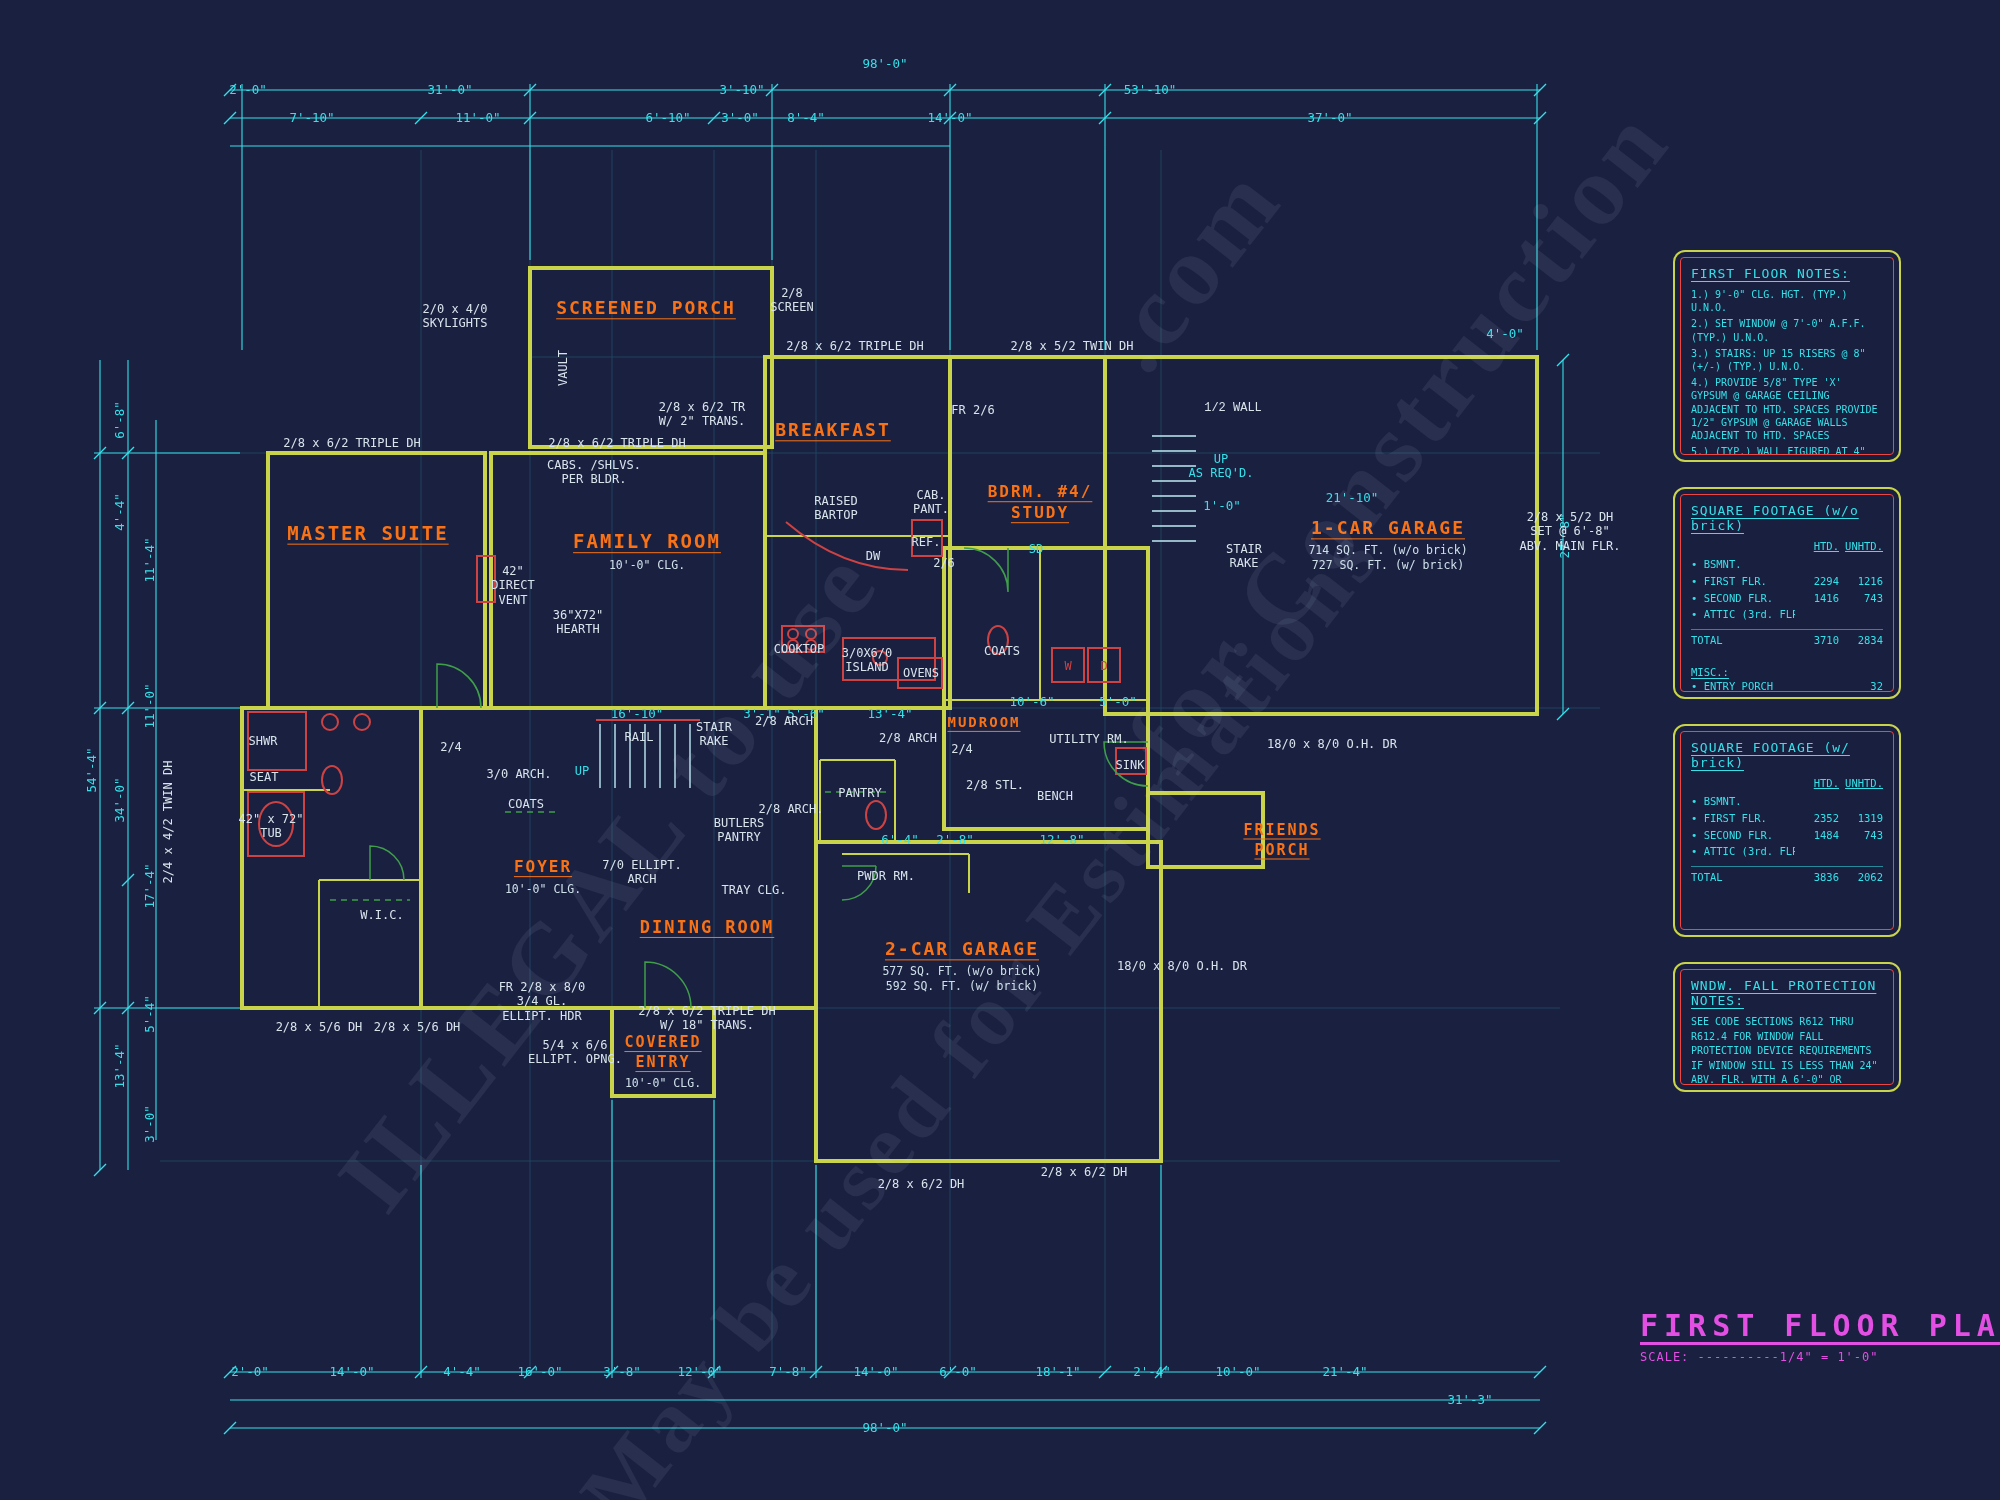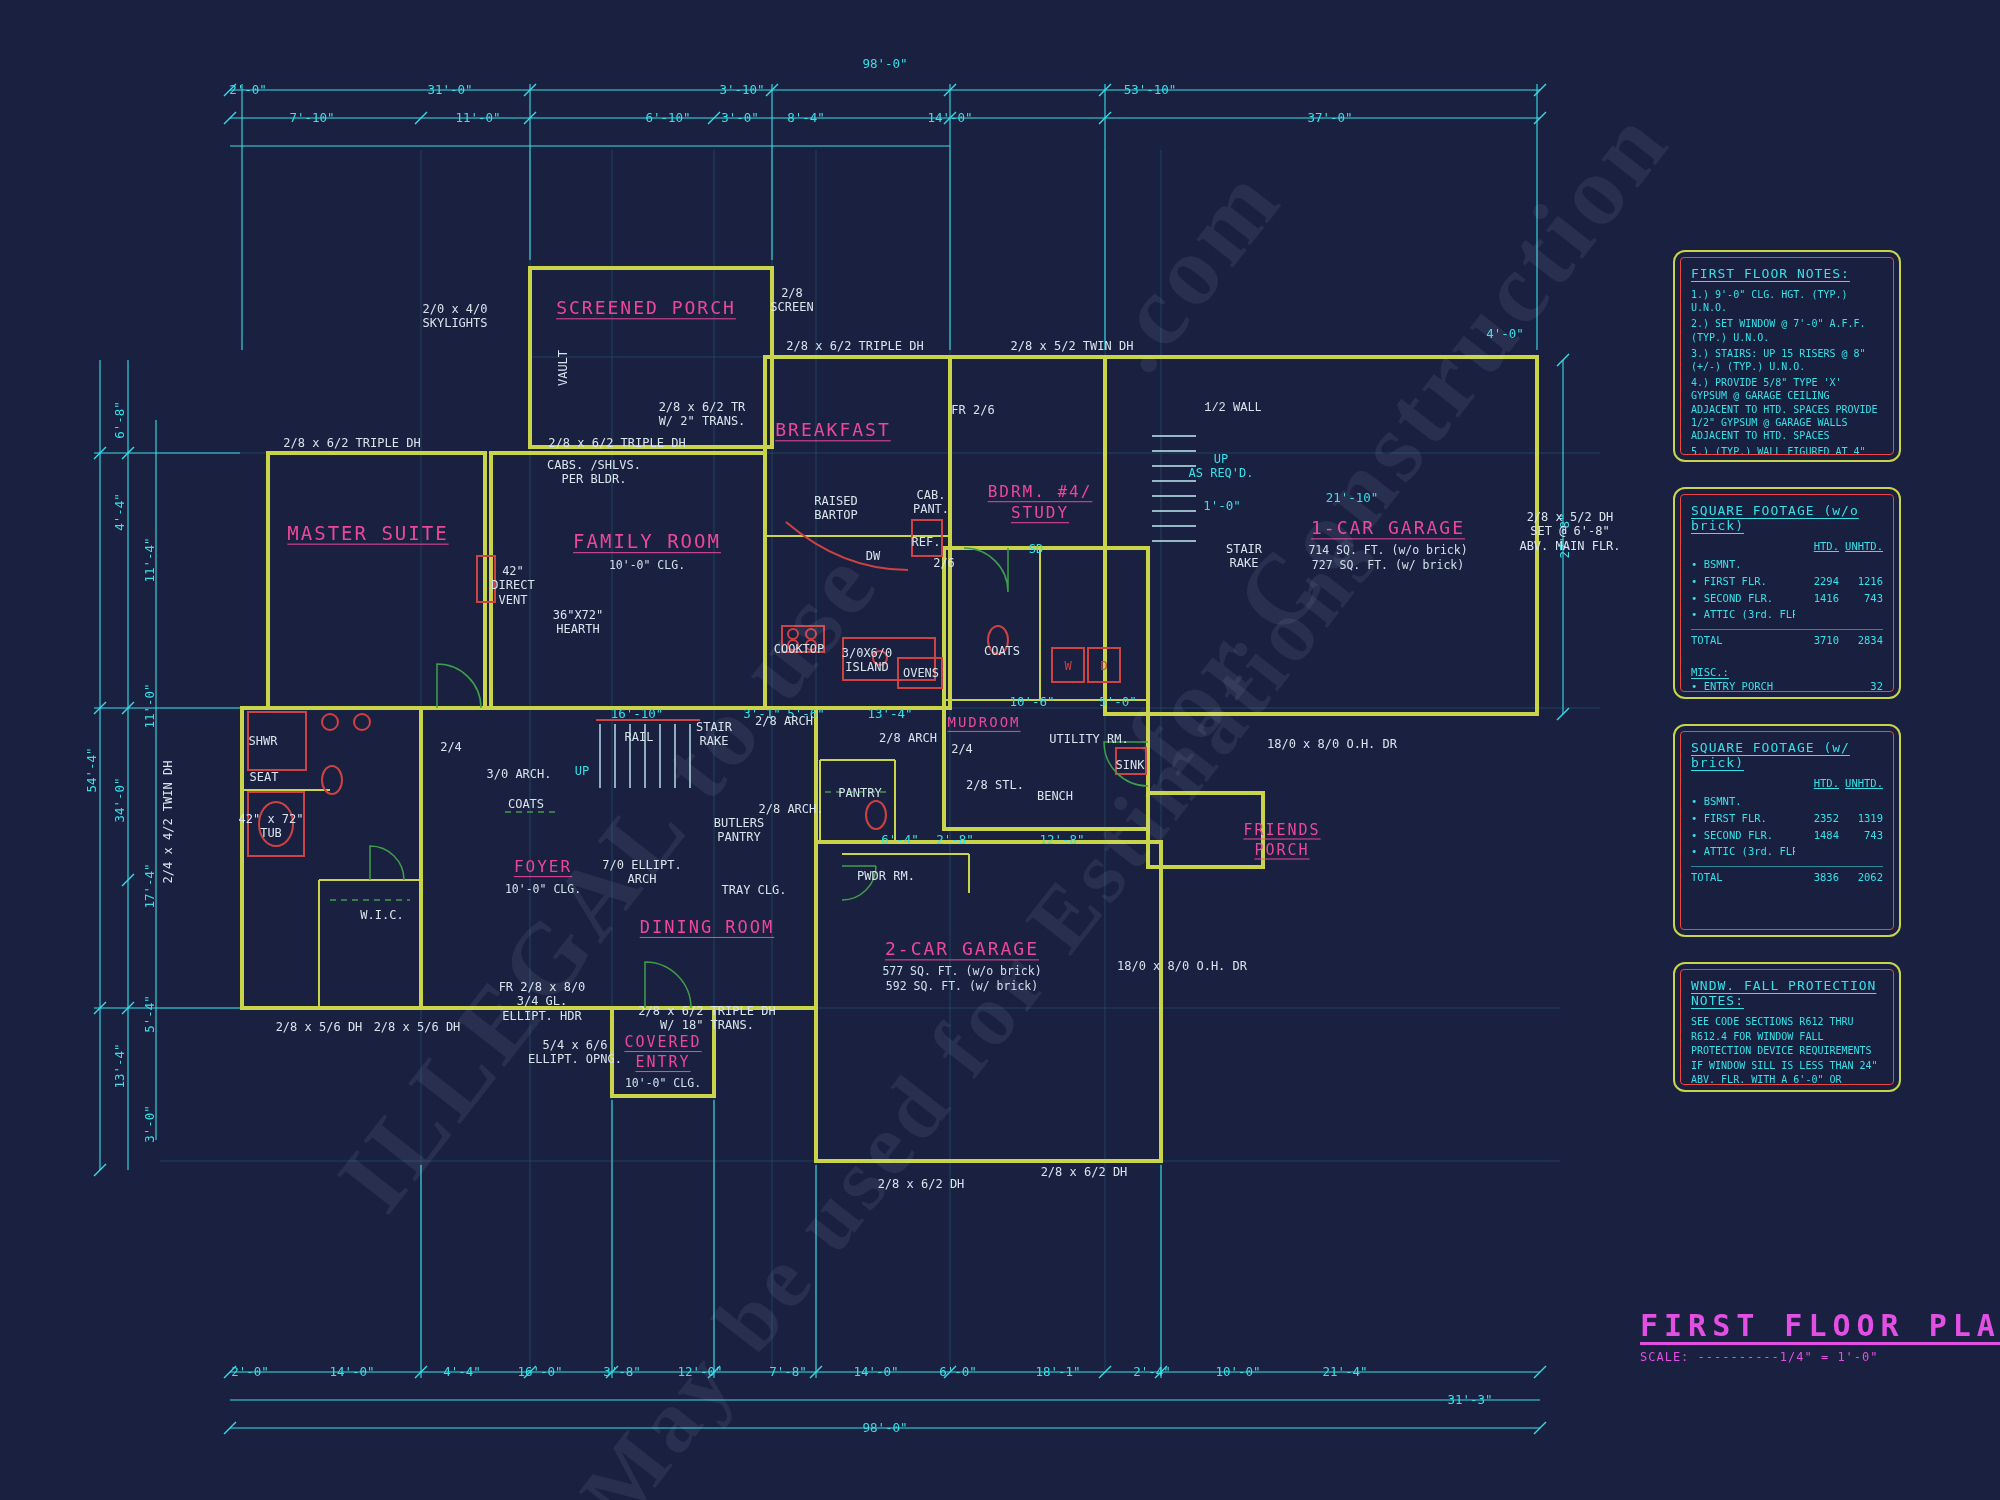--- a/index.html
+++ b/index.html
@@ -6,21 +6,21 @@
   html,body{background:#10142b}
   .stage{position:relative;width:2000px;height:1500px;background:#1a2040;overflow:hidden;
          font-family:"DejaVu Sans Mono", monospace}
   .layer{position:absolute;left:0;top:0;width:100%;height:100%;pointer-events:none}
   svg.draw{position:absolute;left:0;top:0}
 
   .dim{position:absolute;color:#35e0e8;font-size:12.5px;white-space:pre;line-height:1.1}
   .ann{position:absolute;color:#d8e4ec;font-size:12px;white-space:pre-line;text-align:center;line-height:1.2}
 
   .room-wrap{position:absolute;text-align:center;font-size:19px}
-  .room{color:#ec4899;font-size:inherit;font-weight:normal;letter-spacing:2px;
+  .room{color:#f97316;font-size:inherit;font-weight:bold;letter-spacing:2px;
         text-decoration:underline;text-underline-offset:4px;white-space:pre-line;line-height:1.3}
   .room-sub{color:#cfe0ea;font-size:11.5px;margin-top:4px;white-space:pre-line;line-height:1.3}
 
   .wm{position:absolute;color:rgba(215,225,255,0.08);font-family:"Liberation Serif", serif;
       font-weight:bold;white-space:nowrap;transform-origin:left center;letter-spacing:6px}
 
   .panel{position:absolute;border:2px solid #c9d44a;border-radius:12px;padding:5px;background:rgba(26,32,64,0.35)}
   .panel-inner{border:1px solid #ef4444;border-radius:4px;height:100%;padding:8px 10px;color:#35e0e8;overflow:hidden}
   .panel-title{font-size:13px;letter-spacing:1px;text-decoration:underline;text-underline-offset:3px;margin-bottom:7px}
   .note-item{font-size:10px;line-height:1.32;margin-bottom:3px}

